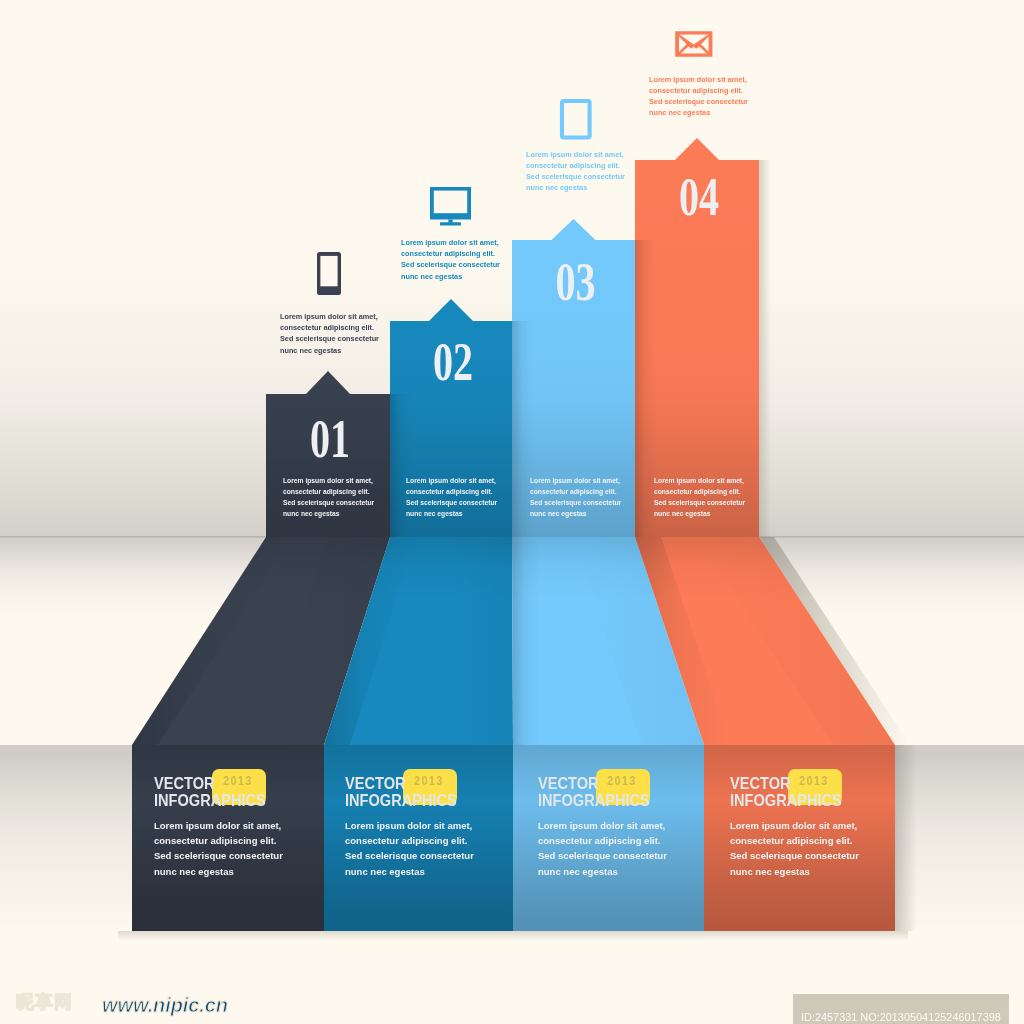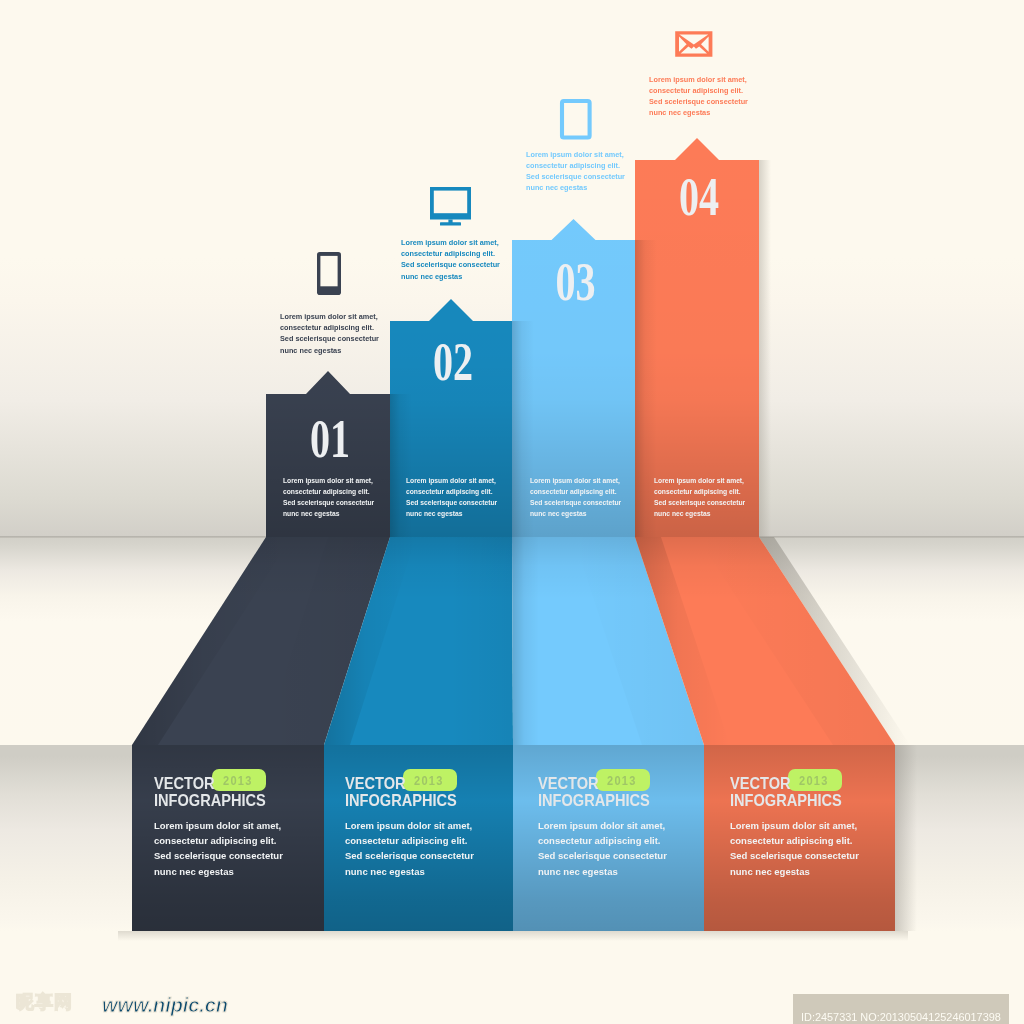--- a/index.html
+++ b/index.html
@@ -14,22 +14,22 @@
   .bignum{position:absolute;font-family:"Liberation Serif",serif;font-weight:bold;
           font-size:54.5px;line-height:54.5px;color:#edeff1;letter-spacing:0px;
           text-align:center;transform:scaleX(0.735);transform-origin:50% 0%;}
   .panel-title{position:absolute;font-weight:bold;font-size:16.46px;line-height:17.1px;
                color:#e4e7e9;letter-spacing:0px;white-space:pre;
                transform:scaleX(0.8875);transform-origin:0% 0%;}
   .panel-body{position:absolute;font-weight:bold;font-size:9.5px;line-height:15.35px;
               color:#f1f3f4;white-space:pre;letter-spacing:0px;}
   .midtext{position:absolute;font-weight:bold;font-size:6.72px;line-height:11.3px;
            color:#f2f4f5;white-space:pre;letter-spacing:0px;}
-  .panel-badge{position:absolute;background:#bef264;border-radius:7px;
-               padding:0;width:54px;height:22px;overflow:hidden;}
+  .panel-badge{position:absolute;background:#fde047;border-radius:7px;
+               padding:0;width:54px;height:36px;overflow:hidden;}
   .badge-label{position:absolute;left:11px;top:3.5px;font-size:13px;font-weight:bold;
                color:#5a626d;letter-spacing:1.5px;opacity:0.30;transform:scaleX(0.85);
                transform-origin:0 0;}
   .wm-cn{position:absolute;font-size:18px;font-weight:bold;color:#fdf9ee;
          -webkit-text-stroke:1.3px #ece6d6;letter-spacing:1px;line-height:25px;}
   .wm-url{position:absolute;font-size:20px;font-weight:bold;font-style:italic;
           color:#0c4a6e;-webkit-text-stroke:1.1px #ece6d6;letter-spacing:-0.1px;
           line-height:18px;}
   .wm-id{position:absolute;background:#cfc9ba;color:#fdfbf3;font-size:10.9px;
          padding:16px 8px;letter-spacing:0px;white-space:nowrap;line-height:14px;}

